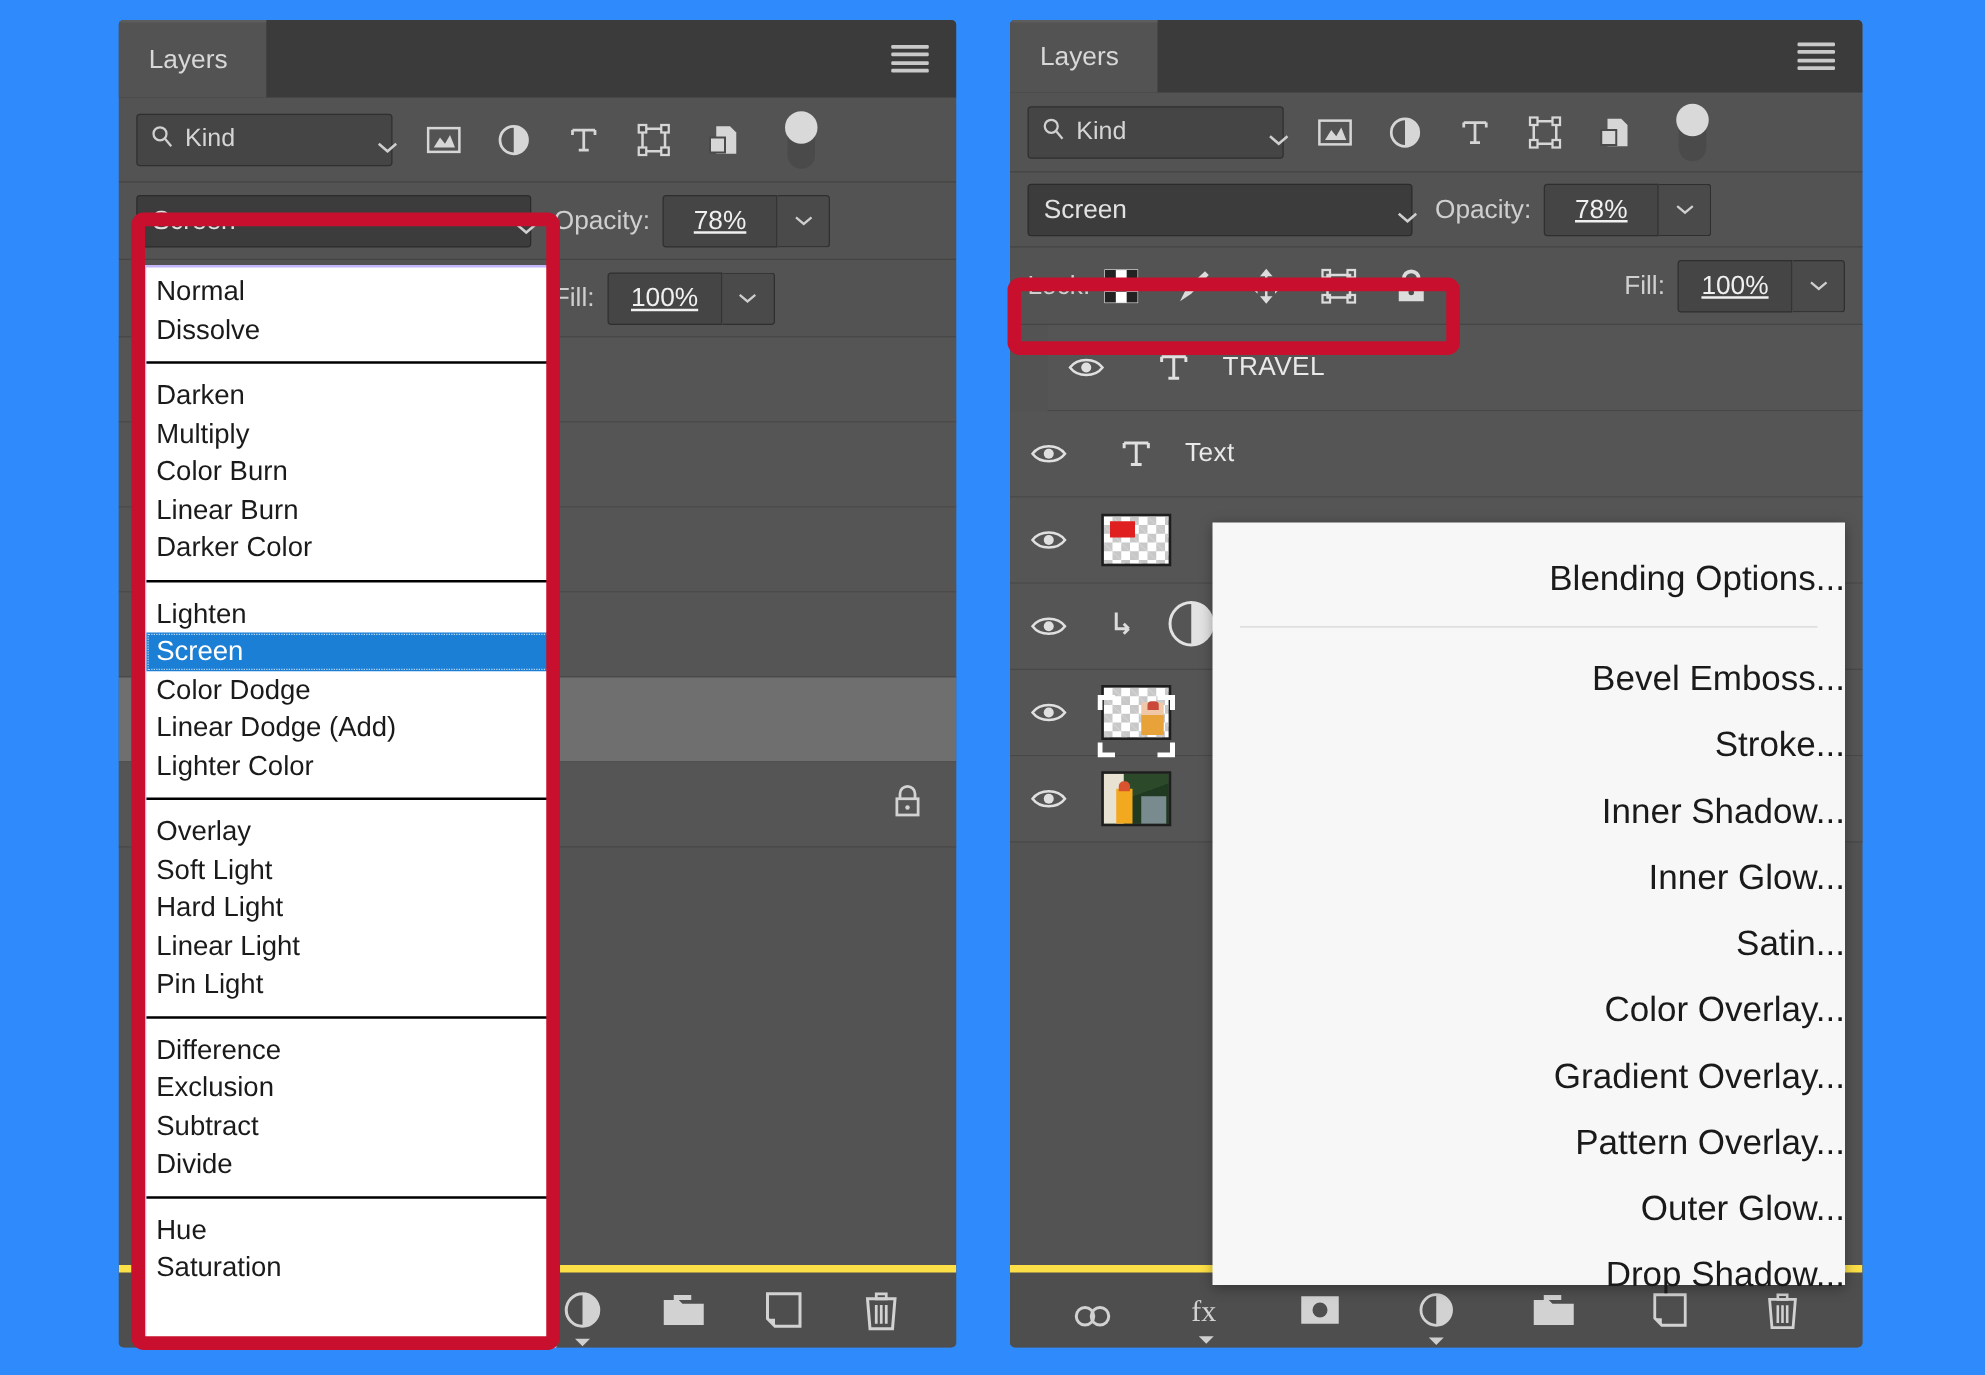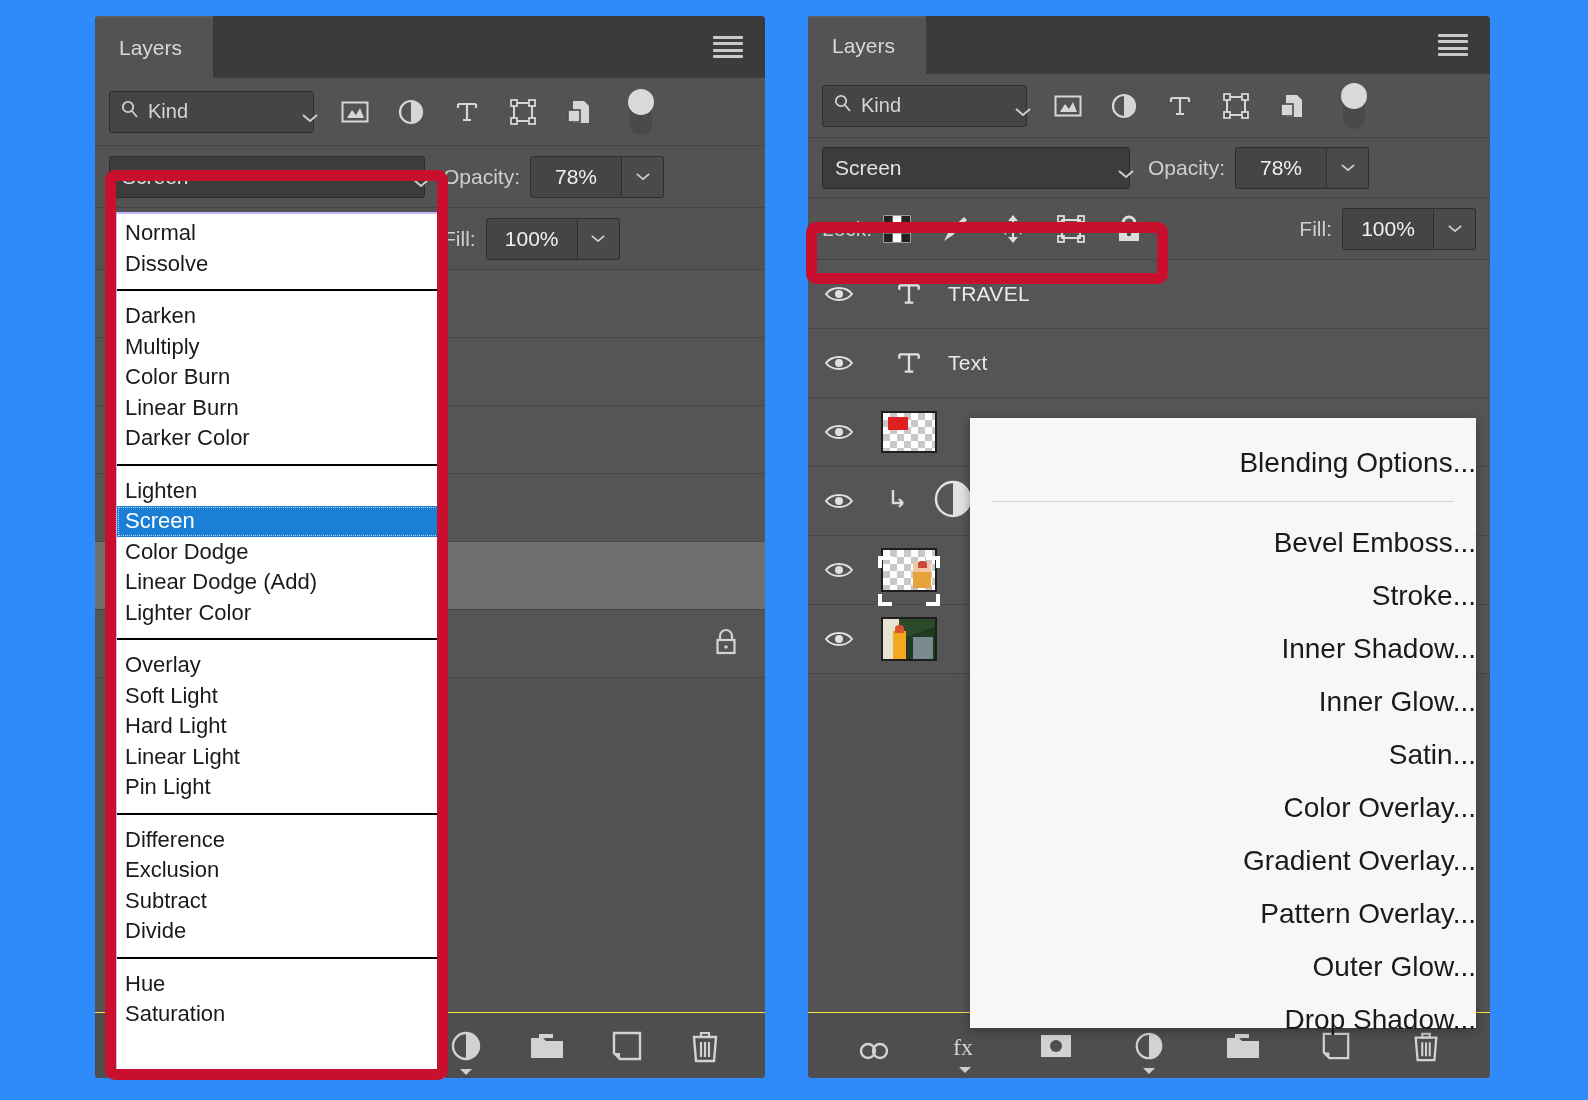--- a/index.html
+++ b/index.html
@@ -96,21 +96,21 @@
     position: relative;
   }
   .blend-select .chev { position: absolute; right: 12px; top: 50%; transform: translateY(-50%); }
   .num-label { color: #cfcfcf; font-size: 21px; margin-right: 10px; }
   .num-field {
     height: 42px; min-width: 92px;
     background: #454545;
     border: 1px solid #2f2f2f;
     border-radius: 3px 0 0 3px;
     display:flex; align-items:center; justify-content:center;
-    color: #f0f0f0; font-size: 21px;
+    color: #f0f0f0; font-size: 21px; text-decoration: underline;
   }
   .num-stepper {
     height: 42px; width: 42px;
     background: #4a4a4a;
     border: 1px solid #2f2f2f; border-left: none;
     border-radius: 0 3px 3px 0;
     display:flex; align-items:center; justify-content:center;
   }
 
   
@@ -150,21 +150,21 @@
   .thumb .redrect {
     position: absolute; left: 5px; top: 4px; width: 20px; height: 13px;
     background: #e02020;
   }
 
   
   .panel-bottom {
     position: absolute; left: 0; right: 0; bottom: 0;
     height: 66px;
     background: #4e4e4e;
-    border-top: 1px solid #fde047;
+    border-top: 6px solid #fde047;
     display: flex; align-items: center; justify-content: center;
     gap: 46px;
   }
   .pb-ic { color: #d2d2d2; position: relative; display:flex; align-items:center; justify-content:center;}
   .pb-ic .caret {
     position:absolute; bottom:-12px; left:50%; transform:translateX(-50%);
     width:0;height:0;border-left:6px solid transparent;border-right:6px solid transparent;
     border-top:6px solid #cfcfcf;
   }
 
@@ -581,21 +581,21 @@
       </div>
       <div class="num-stepper">
         <svg width="16" height="11" viewBox="0 0 18 12">
             <polyline points="2,3 9,9 16,3" fill="none" stroke="#cfcfcf" stroke-width="2"></polyline>
           </svg>
       </div>
     </div>
 
     <div class="layers-list">
 
-      <div class="layer-row" style="height:69px;">
+      <div class="layer-row" style="height:69px;margin-left:30px;">
         <div class="eye-cell">
           <svg width="30" height="20" viewBox="0 0 30 20">
               <path d="M2 10 C8 2 22 2 28 10 C22 18 8 18 2 10 Z" fill="none" stroke="#e0e0e0" stroke-width="2"></path>
               <circle cx="15" cy="10" r="4" fill="#e0e0e0"></circle>
             </svg>
         </div>
         <div class="thumb-cell">
           <svg width="28" height="30" viewBox="0 0 26 26">
               <path d="M4 5 H22 M4 5 V9 M22 5 V9 M13 5 V21 M9 21 H17" stroke="#e0e0e0" stroke-width="2.2" fill="none"></path>
             </svg>

